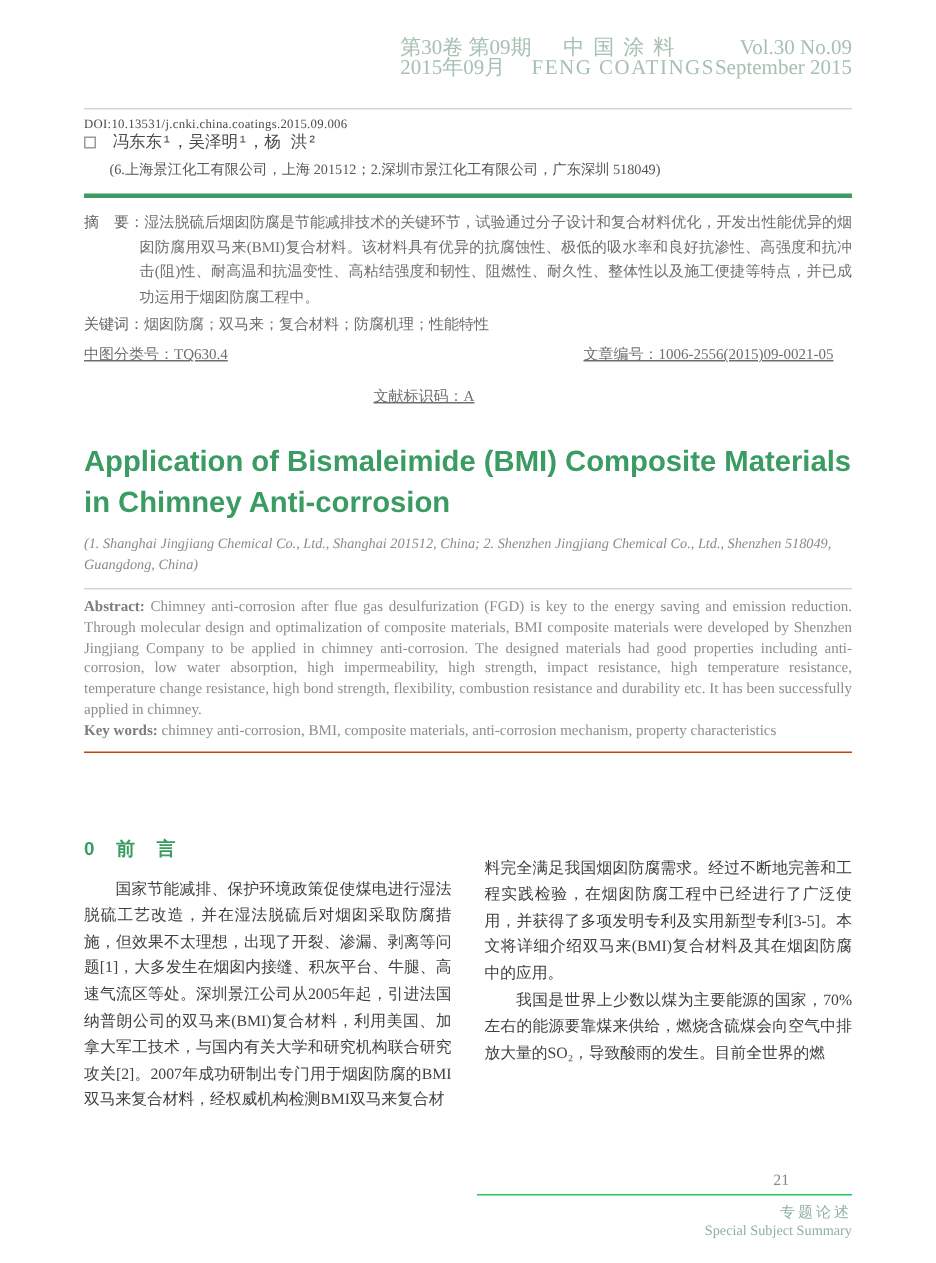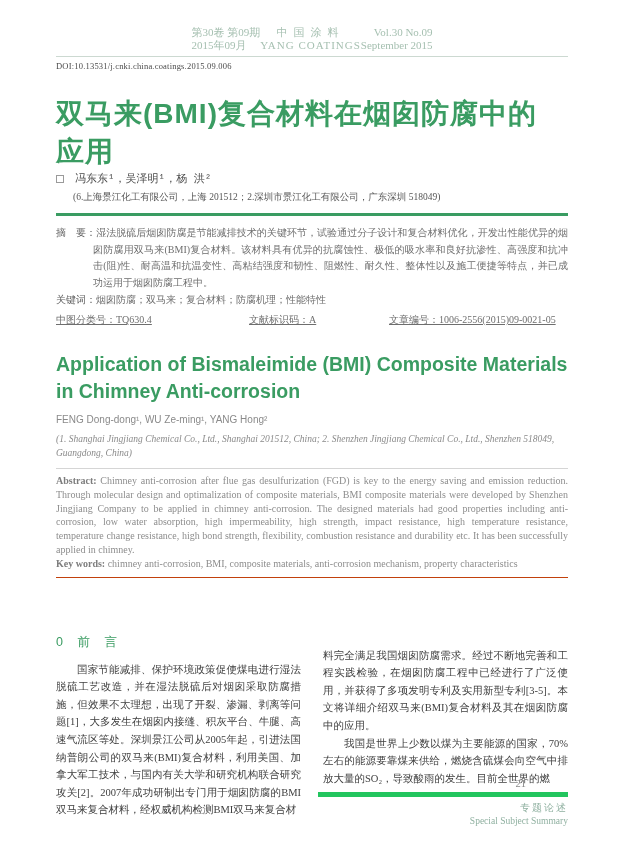--- a/index.html
+++ b/index.html
@@ -4,23 +4,23 @@
 <style>
   * { box-sizing: border-box; }
   html, body { margin: 0; padding: 0; background: #f2f2f2; }
   .page {
     width: 624px; height: 842px; background: #ffffff; position: relative;
     font-family: "Liberation Serif", serif; padding: 26px 56px 0 56px;
     margin: 0 auto; overflow: hidden;
   }
   
   .journal-header {
-    display: flex; justify-content: center; align-items: flex-start;
-    color: #a6c0b1; font-size: 11px; line-height: 13px;
-    border-bottom: 1px solid #ccd9d1; padding-bottom: 4px;
+    display: flex; justify-content: flex-end; align-items: flex-start;
+    color: #a6c0b1; font-size: 14px; line-height: 13px;
+    border-bottom: 1px solid #ccd9d1; padding-bottom: 20px;
   }
   .jh-col.center { text-align: center; }
   .jh-col.center .cn { letter-spacing: 6px; }
   .jh-col.center .en { letter-spacing: 1px; }
   .jh-col.right { text-align: right; }
   .doi-line { font-size: 8.5px; color: #4a4a4a; margin-top: 4px; letter-spacing: 0.2px; }
 
   
   .title-cn {
     font-family: "Liberation Sans", sans-serif; font-weight: 700;
@@ -35,21 +35,21 @@
 
   
   .abstract-cn {
     font-size: 10px; color: #6e6e6e; line-height: 16.5px; text-align: justify;
     margin: 9px 0 0 0; padding-left: 37px; text-indent: -37px;
   }
   .abstract-cn .label, .keywords-cn .label { color: #5f5f5f; }
   .keywords-cn { font-size: 10px; color: #6e6e6e; margin: 2px 0 0 0; }
   .meta-row { display: flex; font-size: 10px; color: #6e6e6e; margin-top: 6px; text-decoration: underline; }
   .meta-row .m1 { width: 193px; }
-  .meta-row .m2 { width: 140px; }
+  .meta-row .m2 { width: 140px; margin-top: 28px; }
 
   
   .title-en {
     font-family: "Liberation Sans", sans-serif; font-weight: 700;
     font-size: 19.5px; line-height: 27px; color: #3a9c62; margin: 24px 0 0 0;
   }
   .authors-en { font-family: "Liberation Sans", sans-serif; font-size: 10px;
     color: #8a8a8a; margin-top: 9px; }
   .affil-en { font-size: 9.5px; font-style: italic; color: #8a8a8a;
     margin-top: 8px; line-height: 13.5px; }
@@ -60,80 +60,78 @@
   }
   .en-box p { margin: 0; }
   .en-box .label { font-weight: 700; color: #7d7d7d; }
 
   
   .columns { display: flex; gap: 22px; margin-top: 56px; }
   .col { width: 245px; }
   .col.right { padding-top: 13px; }
   .section-heading {
     font-family: "Liberation Sans", sans-serif; color: #3a9c62;
-    font-size: 12.5px; font-weight: 400; margin: 0 0 10px 0; letter-spacing: 1px;
+    font-size: 12.5px; font-weight: 700; margin: 0 0 10px 0; letter-spacing: 1px;
   }
   .col.right .section-heading { margin-top: 13px; }
   .body-para {
     font-size: 10.5px; line-height: 17.6px; color: #404040;
     text-align: justify; text-indent: 21px; margin: 0;
   }
   .body-para.continuation { text-indent: 0; }
 
   
   .footer { position: absolute; right: 56px; bottom: 16px; width: 250px; text-align: right; }
   .page-number {
     font-size: 10.5px; color: #8a8a8a; padding: 0 42px 3px 0;
-    border-bottom: 5px solid #22c55e;
+    border-bottom: 1px solid #22c55e;
   }
   .footer-cn { margin-top: 4px; font-size: 10px; color: #8fb0a0; letter-spacing: 2px; }
   .footer-en { font-size: 9.5px; color: #8fb0a0; margin-top: 1px; }
 </style>
 </head>
 <body>
 
 <div class="page">
 
   <div class="journal-header">
     <div class="jh-col left">
       <div>第30卷 第09期</div>
       <div>2015年09月</div>
     </div>
     <div class="jh-col center">
       <div class="cn">中国涂料</div>
-      <div class="en">YANG COATINGS</div>
+      <div class="en">FENG COATINGS</div>
     </div>
     <div class="jh-col right">
       <div>Vol.30 No.09</div>
       <div>September 2015</div>
     </div>
   </div>
   <div class="doi-line">DOI:10.13531/j.cnki.china.coatings.2015.09.006</div>
 
-  <h1 class="title-cn">双马来(BMI)复合材料在烟囱防腐中的应用</h1>
 
   <div class="authors-row">
     <span class="square-marker"></span>
     <span>冯东东¹，吴泽明¹，杨 洪²</span>
   </div>
   <div class="affil-cn">(6.上海景江化工有限公司，上海 201512；2.深圳市景江化工有限公司，广东深圳 518049)</div>
 
   <div class="green-rule"></div>
 
   <p class="abstract-cn"><span class="label">摘　要：</span><span>湿法脱硫后烟囱防腐是节能减排技术的关键环节，试验通过分子设计和复合材料优化，开发出性能优异的烟囱防腐用双马来(BMI)复合材料。该材料具有优异的抗腐蚀性、极低的吸水率和良好抗渗性、高强度和抗冲击(阻)性、耐高温和抗温变性、高粘结强度和韧性、阻燃性、耐久性、整体性以及施工便捷等特点，并已成功运用于烟囱防腐工程中。</span></p>
   <p class="keywords-cn"><span class="label">关键词：</span><span>烟囱防腐；双马来；复合材料；防腐机理；性能特性</span></p>
 
   <div class="meta-row">
     <span class="m1">中图分类号：TQ630.4</span>
     <span class="m2">文献标识码：A</span>
     <span class="m3">文章编号：1006-2556(2015)09-0021-05</span>
   </div>
 
   <h2 class="title-en">Application of Bismaleimide (BMI) Composite Materials in Chimney Anti-corrosion</h2>
-  <div class="authors-en">FENG Dong-dong¹, WU Ze-ming¹, YANG Hong²</div>
   <div class="affil-en">(1. Shanghai Jingjiang Chemical Co., Ltd., Shanghai 201512, China; 2. Shenzhen Jingjiang Chemical Co., Ltd., Shenzhen 518049, Guangdong, China)</div>
 
   <div class="en-box">
     <p><span class="label">Abstract:</span> <span>Chimney anti-corrosion after flue gas desulfurization (FGD) is key to the energy saving and emission reduction. Through molecular design and optimalization of composite materials, BMI composite materials were developed by Shenzhen Jingjiang Company to be applied in chimney anti-corrosion. The designed materials had good properties including anti-corrosion, low water absorption, high impermeability, high strength, impact resistance, high temperature resistance, temperature change resistance, high bond strength, flexibility, combustion resistance and durability etc. It has been successfully applied in chimney.</span></p>
     <p><span class="label">Key words:</span> <span>chimney anti-corrosion, BMI, composite materials, anti-corrosion mechanism, property characteristics</span></p>
   </div>
 
   <div class="columns">
     <div class="col left">
       <h3 class="section-heading">0　前　言</h3>

